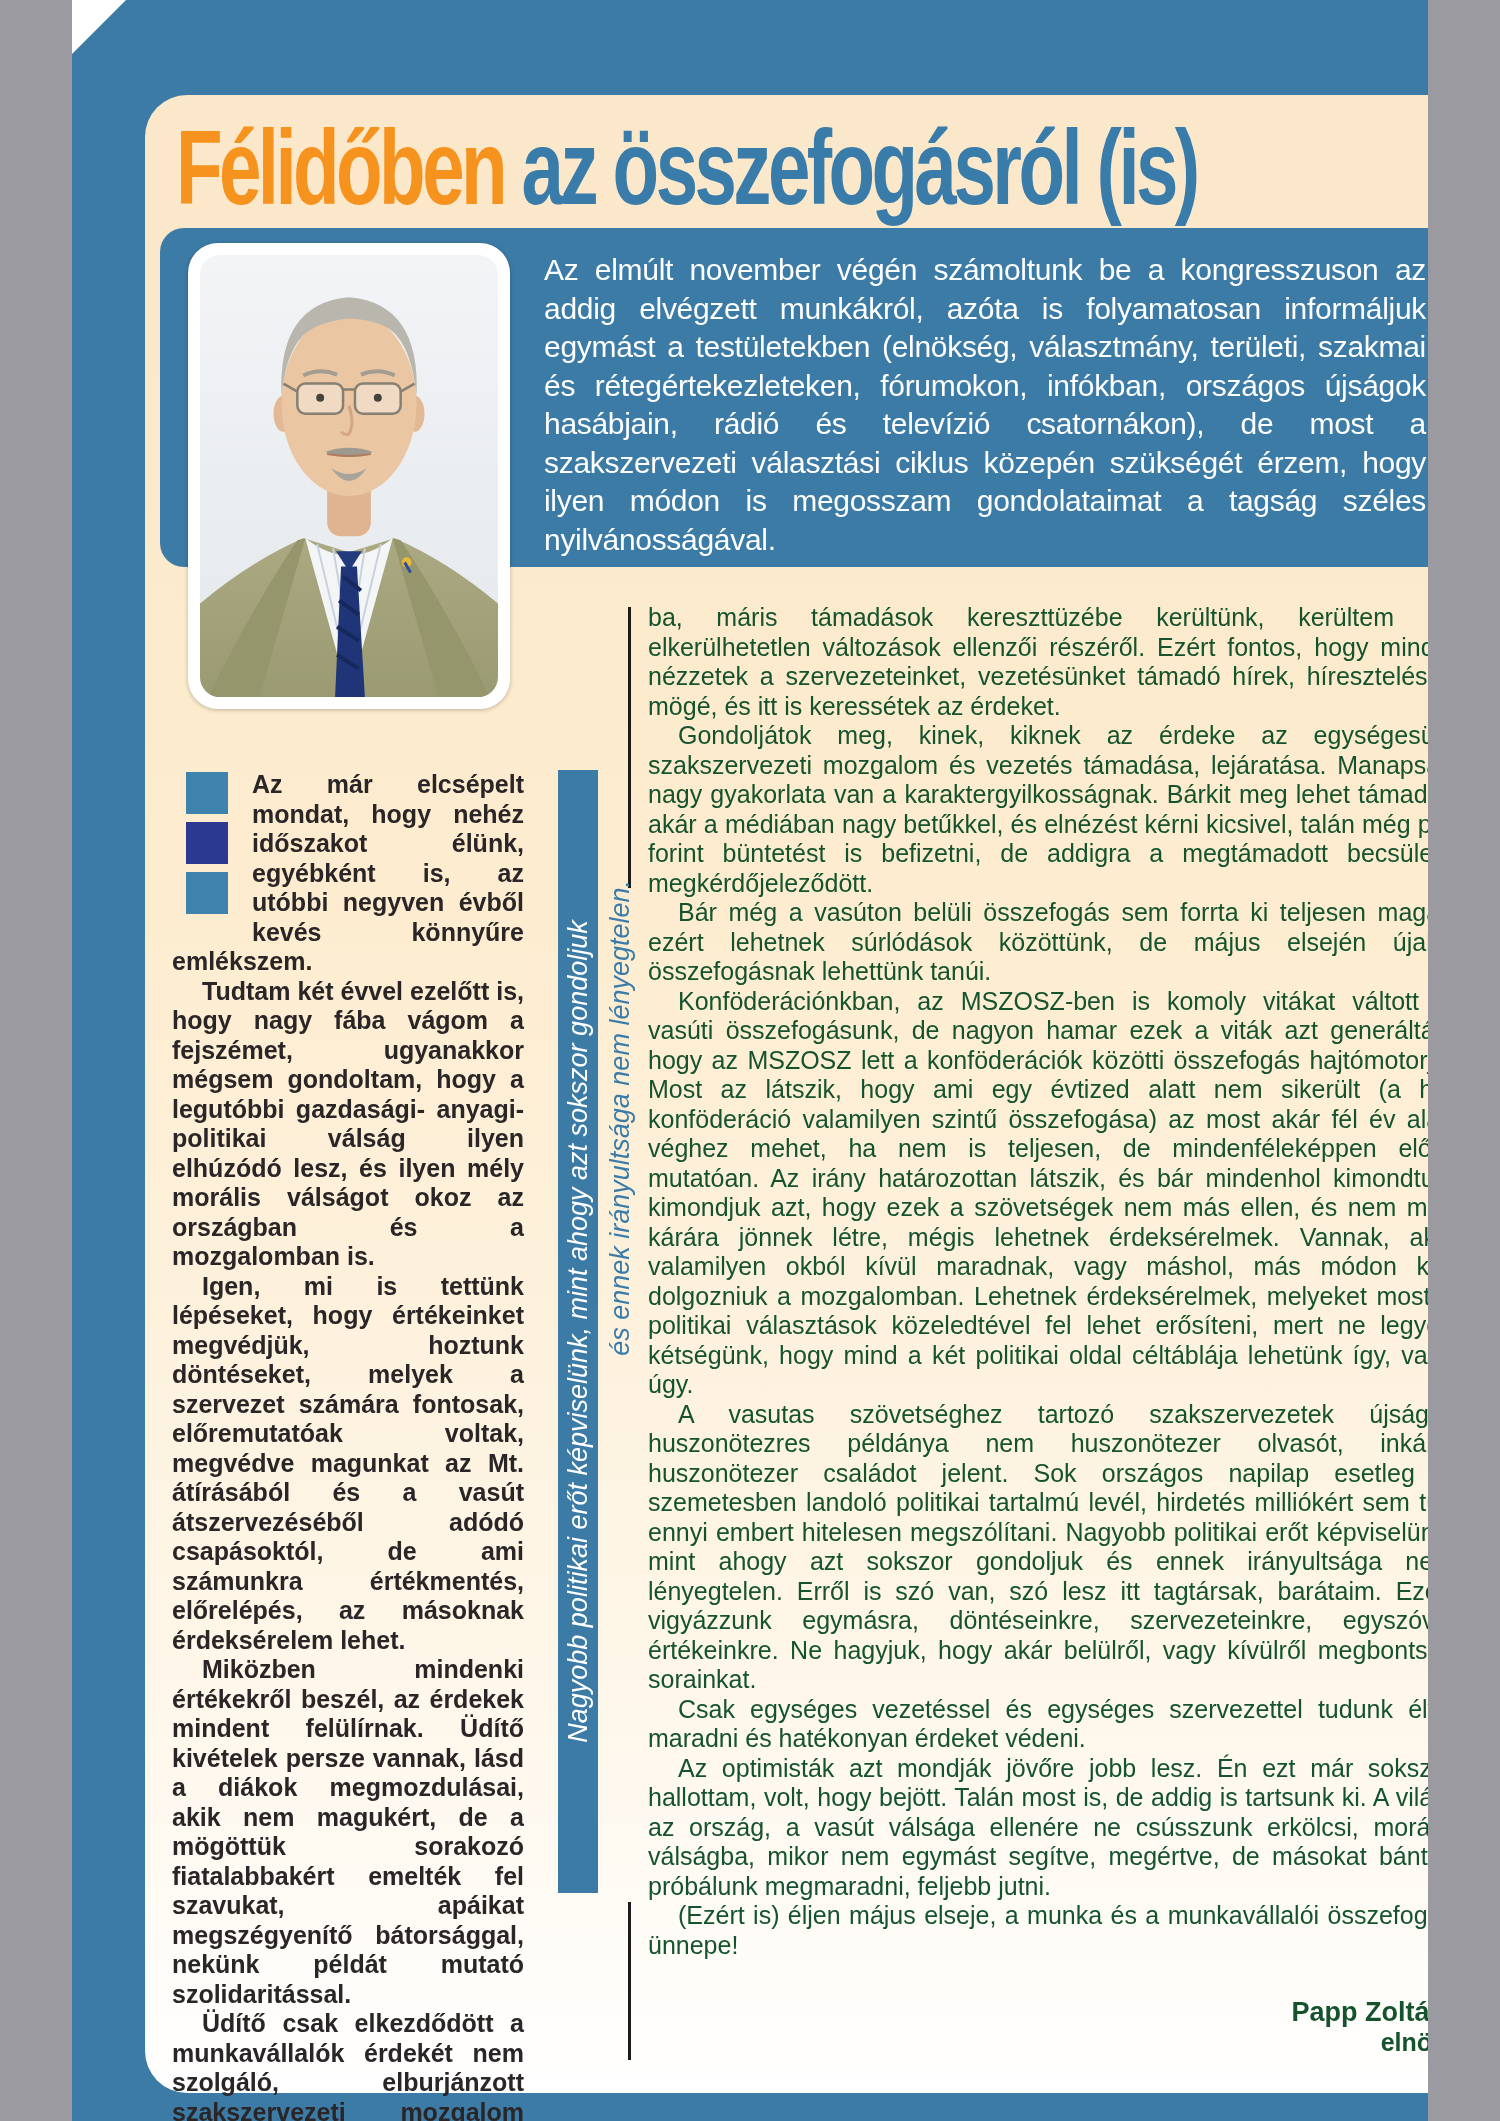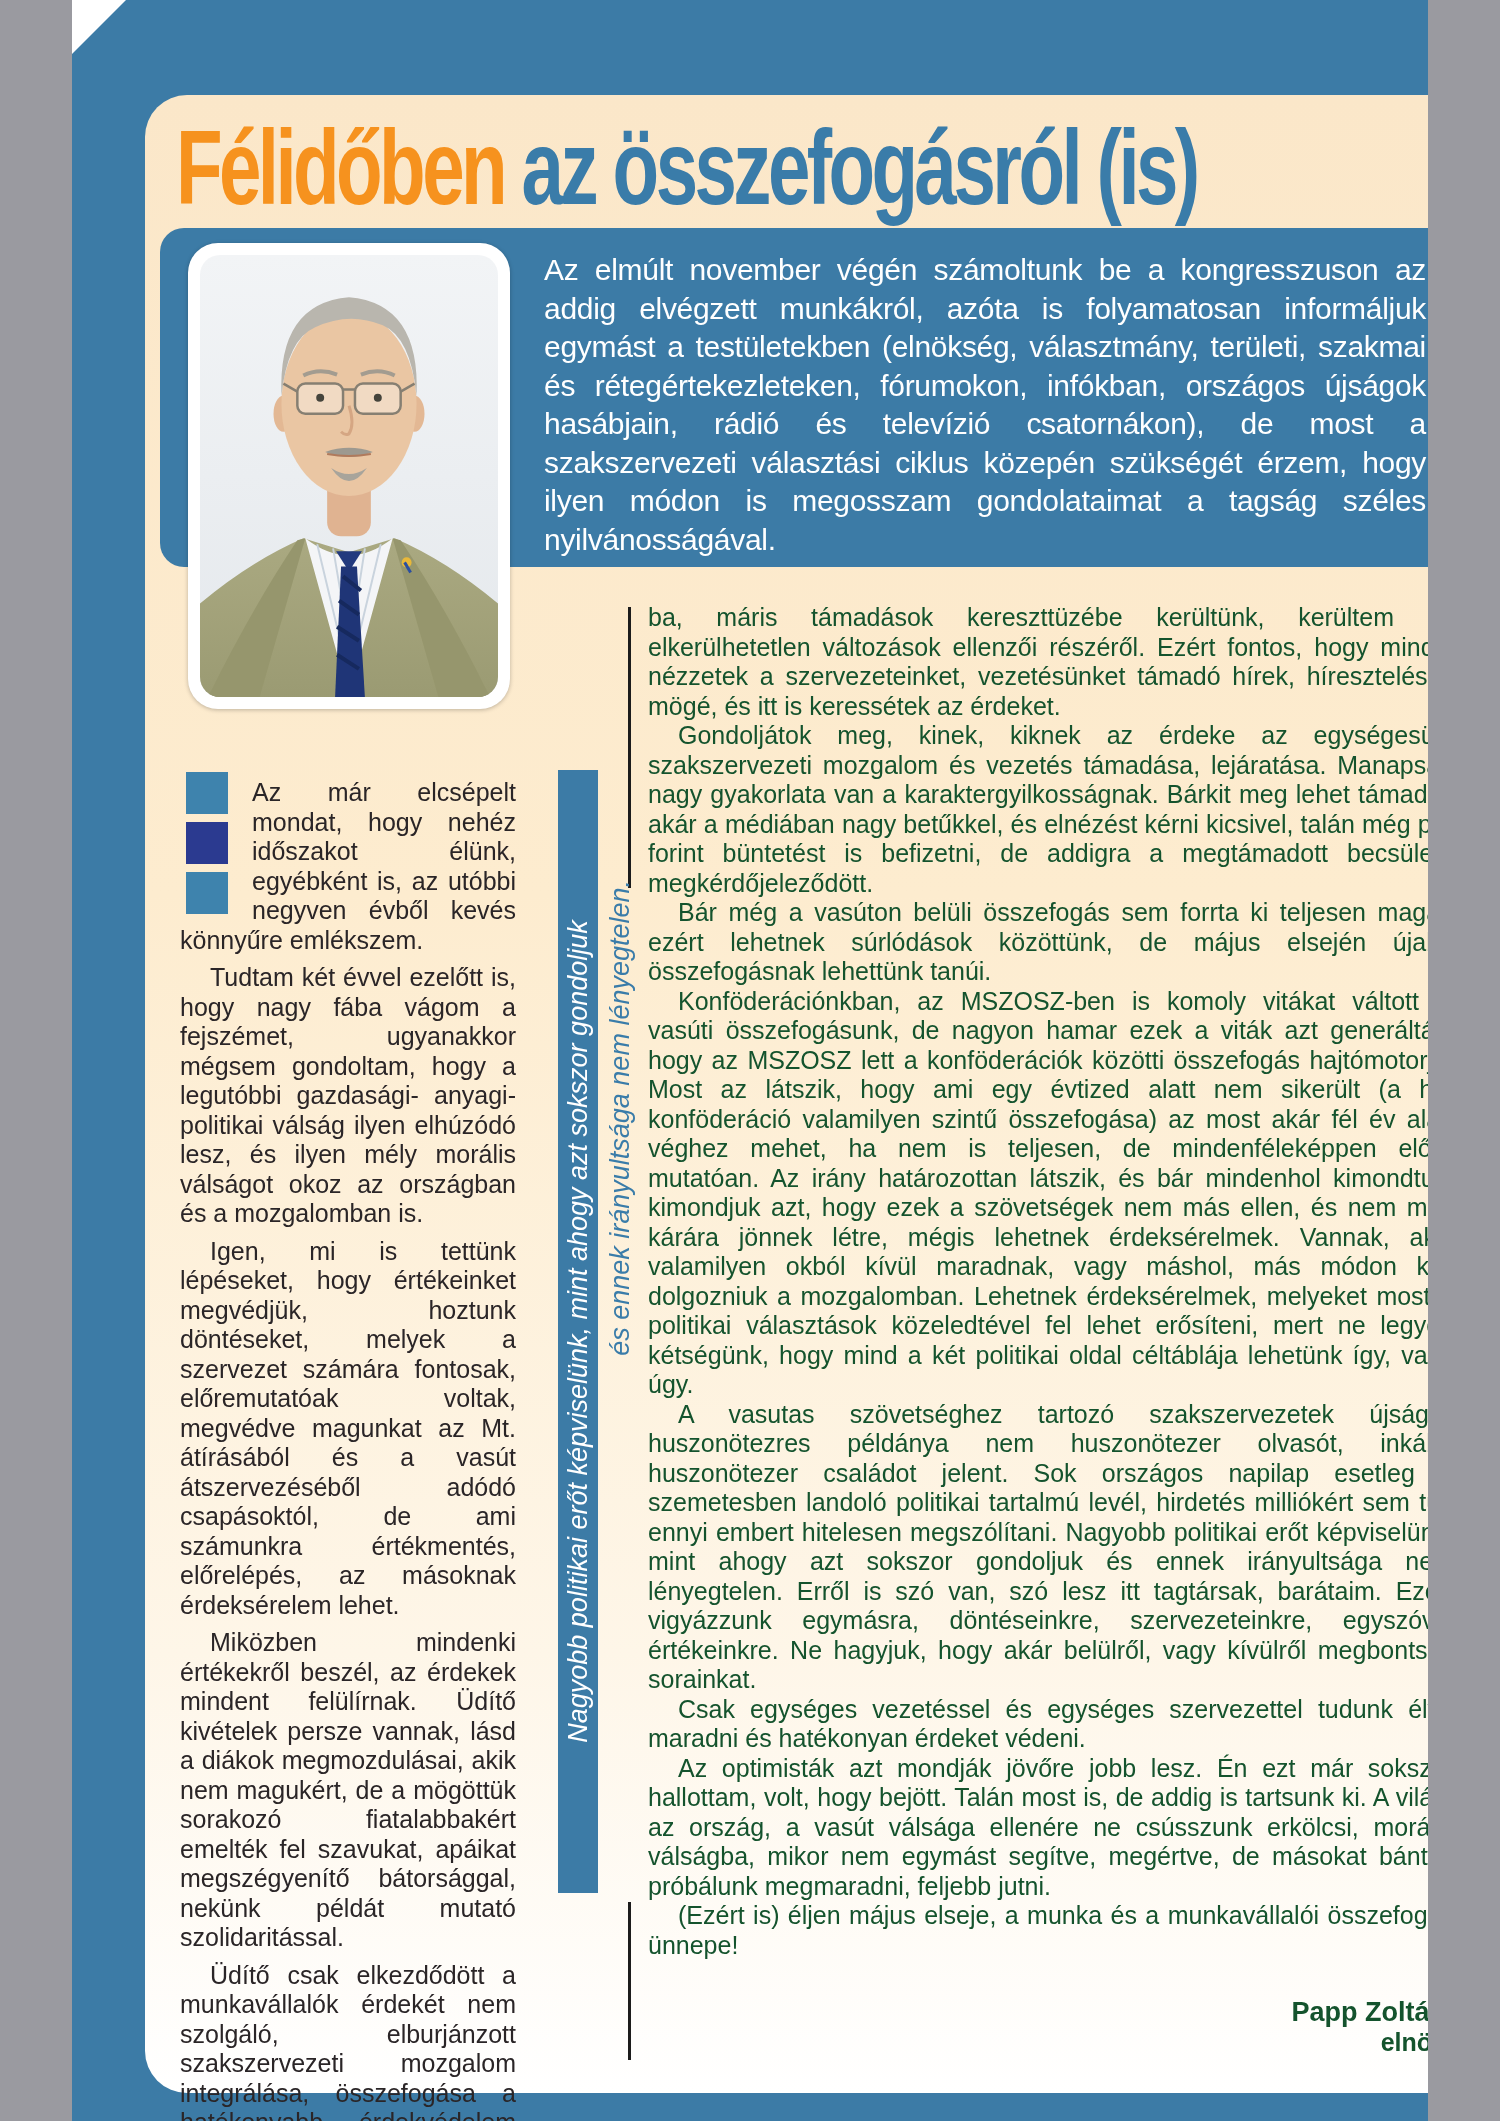--- a/index.html
+++ b/index.html
@@ -16,21 +16,21 @@
   .title .t2{color:#3a7ca9;}
   .introbox{position:absolute;left:88px;top:228px;width:1292px;height:339px;
             background:#3c7ba6;border-radius:24px;}
   .photo{position:absolute;left:116px;top:243px;width:322px;height:466px;background:#ffffff;
          border-radius:30px;padding:12px;box-sizing:border-box;box-shadow:0 1px 4px rgba(0,0,0,.25);}
   .photo svg{width:100%;height:100%;border-radius:20px;display:block;}
   .intro{position:absolute;left:472px;top:251px;width:882px;font-size:30px;line-height:38.5px;
          color:#ffffff;text-align:justify;letter-spacing:-0.3px;}
   .leftcol{position:absolute;left:100px;top:770px;width:352px;font-size:25px;line-height:29.5px;
            color:#2a2527;text-align:justify;}
-  .leftcol p{margin:8px;text-indent:30px;}
+  .leftcol p{margin:0;text-indent:30px;font-weight:bold;}
   .leftcol p.first{text-indent:0;}
   .sqfloat{float:left;width:80px;height:150px;}
   .sq{width:42px;height:42px;margin:2px 0 8px 14px;}
   .sq.light{background:#3e83ad;}
   .sq.dark{background:#2b3a90;}
   .rightcol{position:absolute;left:576px;top:603px;width:806px;font-size:25px;line-height:29.5px;
             color:#14532d;text-align:justify;}
   .rightcol p{margin:0;text-indent:30px;}
   .rightcol p.first{text-indent:0;}
   .signature{margin-top:28px;text-align:right;padding-right:8px;}

